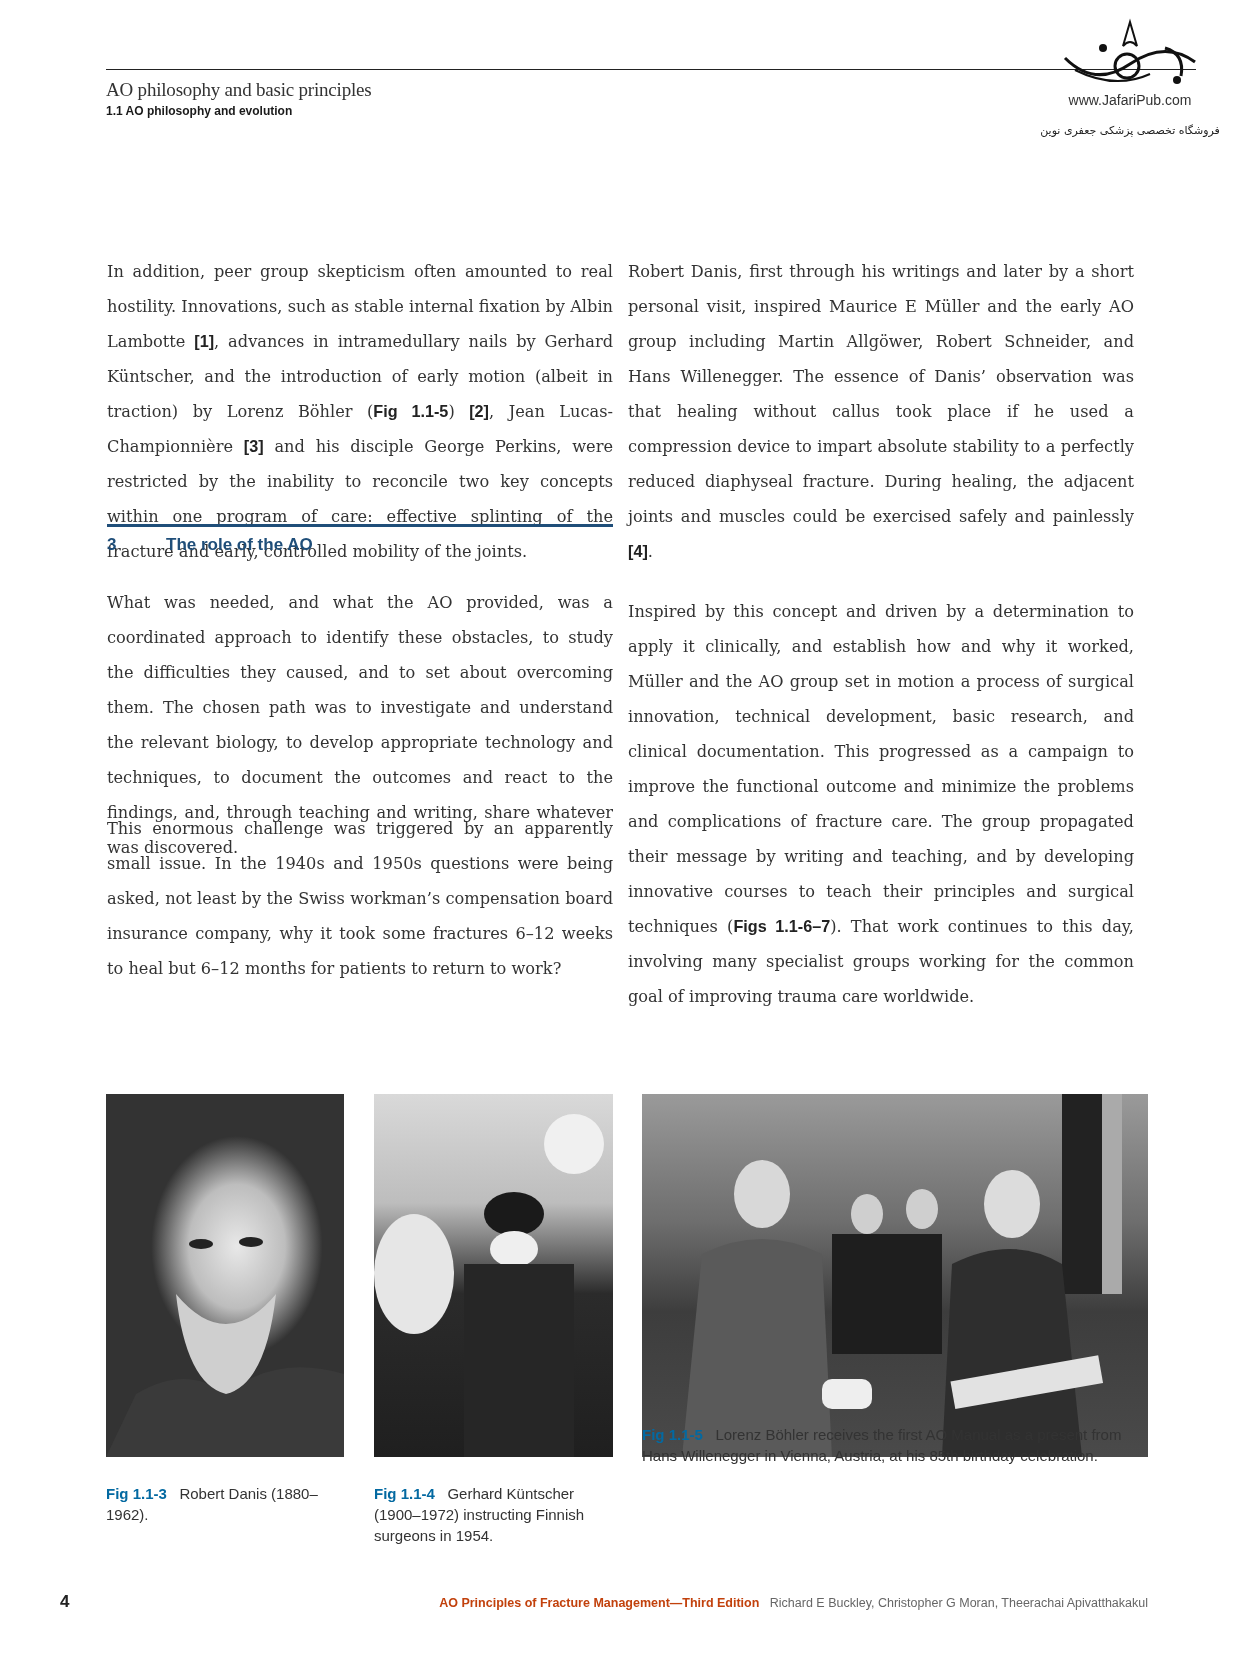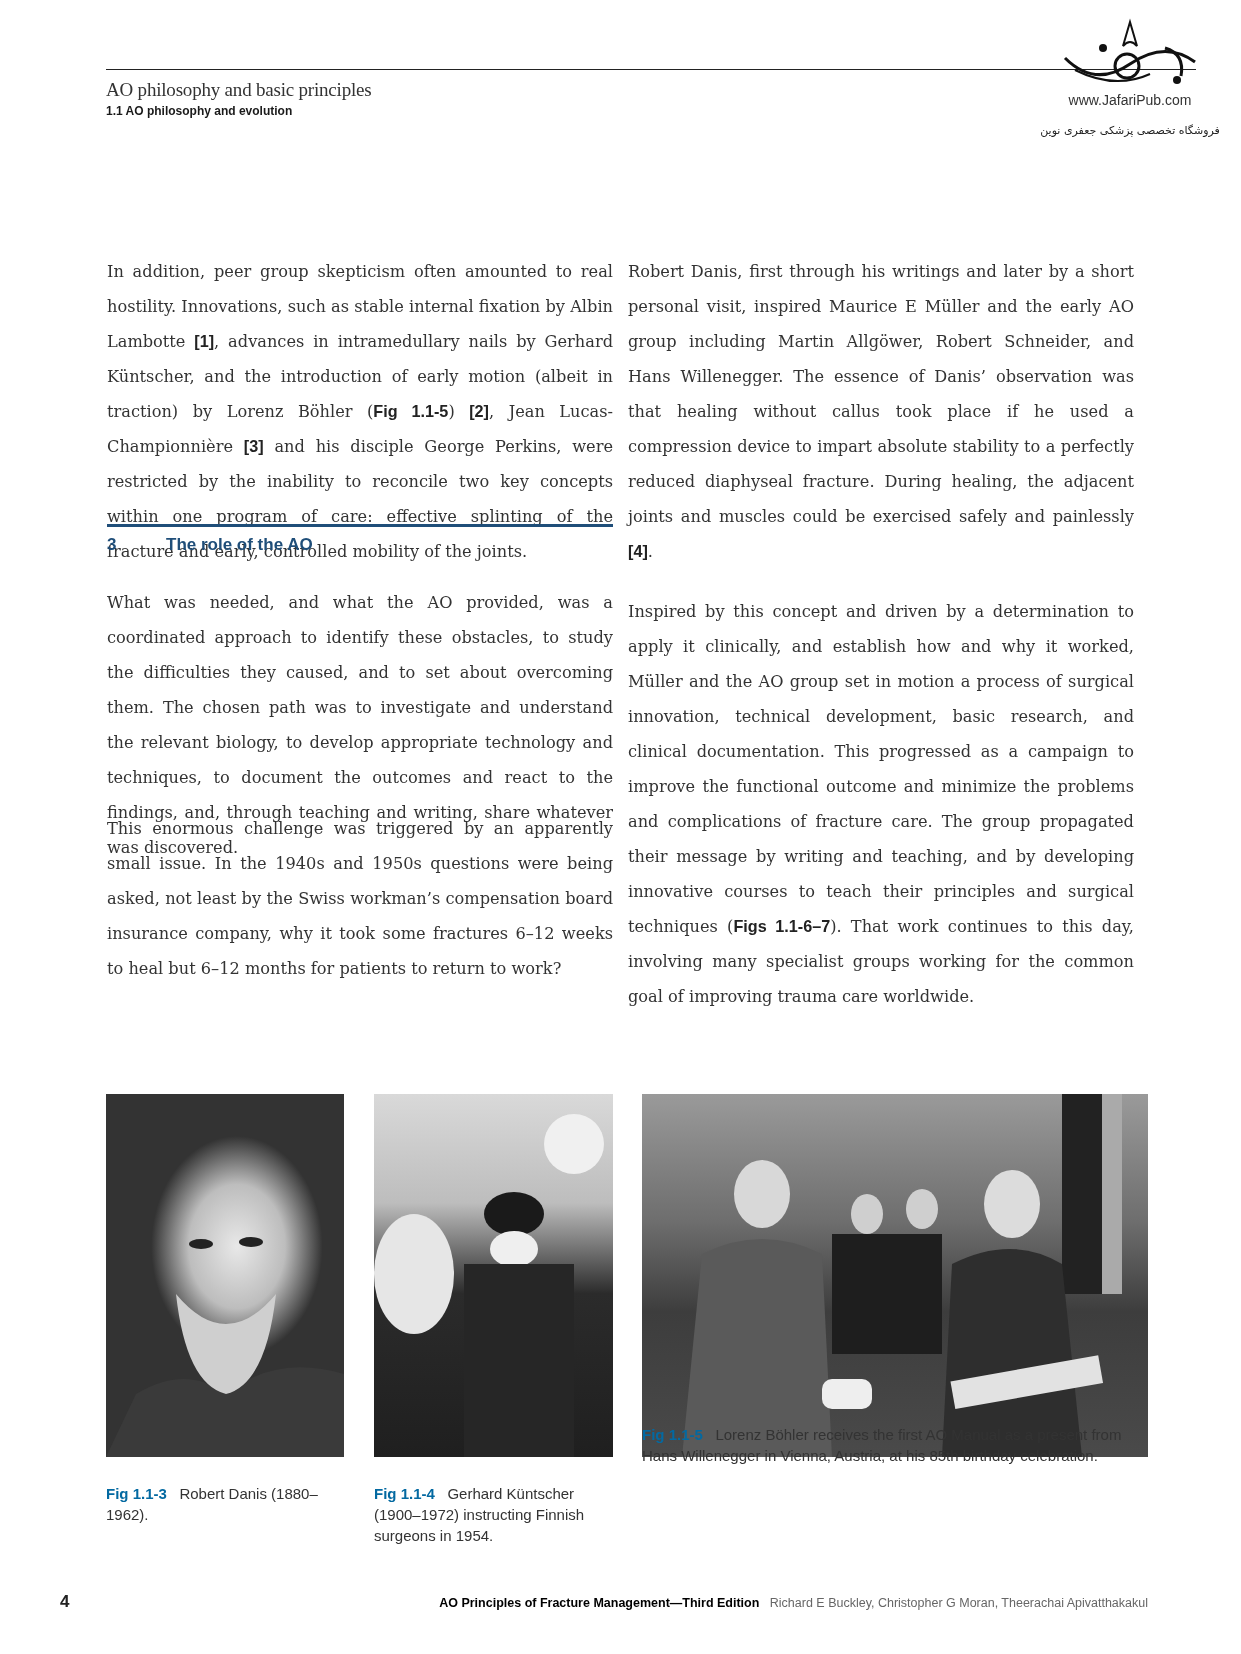--- a/index.html
+++ b/index.html
@@ -20,21 +20,21 @@
   .heading .bar{height:3px;background:#1f4e79;}
   .heading .row{display:flex;margin-top:8px;font-family:"Liberation Sans",sans-serif;font-weight:bold;font-size:17px;color:#1f4e79;}
   .heading .num{width:59px;}
   .left2{left:107px;top:585px;width:506px;}
   .left3{left:107px;top:811px;width:506px;}
   .photo{background:#555;overflow:hidden;}
   .cap{font-family:"Liberation Sans",sans-serif;font-size:15px;line-height:21px;color:#333;}
   .cap b{color:#0369a1;}
   .footer-num{left:60px;top:1592px;font-family:"Liberation Sans",sans-serif;font-weight:bold;font-size:17px;color:#222;}
   .footer{left:424px;top:1596px;width:724px;font-family:"Liberation Sans",sans-serif;font-size:12.5px;color:#666;white-space:nowrap;text-align:right;}
-  .footer b{color:#000000;}
+  .footer b{color:#c2410c;}
 </style>
 </head>
 <body>
 
 <div class="abs rule-top"></div>
 <div class="abs chapter">AO philosophy and basic principles</div>
 <div class="abs section">1.1  AO philosophy and evolution</div>
 
 <div class="abs logo">
   <svg width="150" height="72" viewBox="0 0 150 72">

